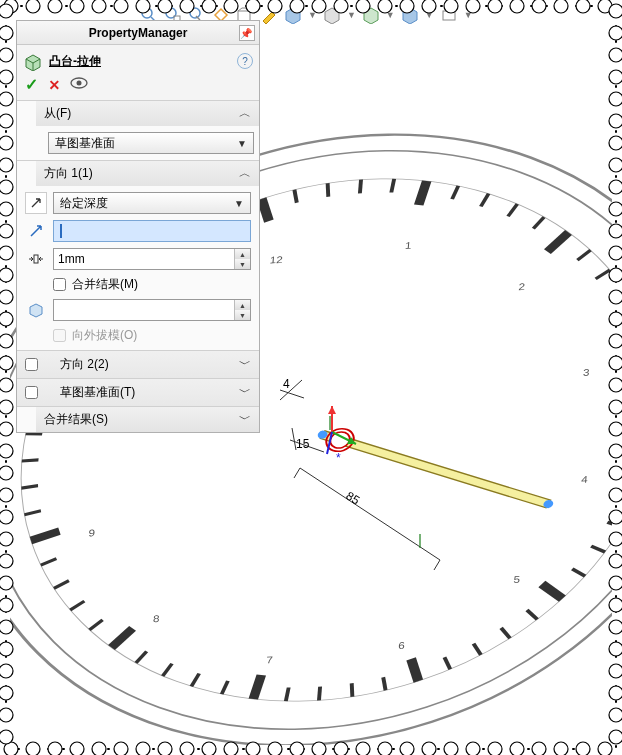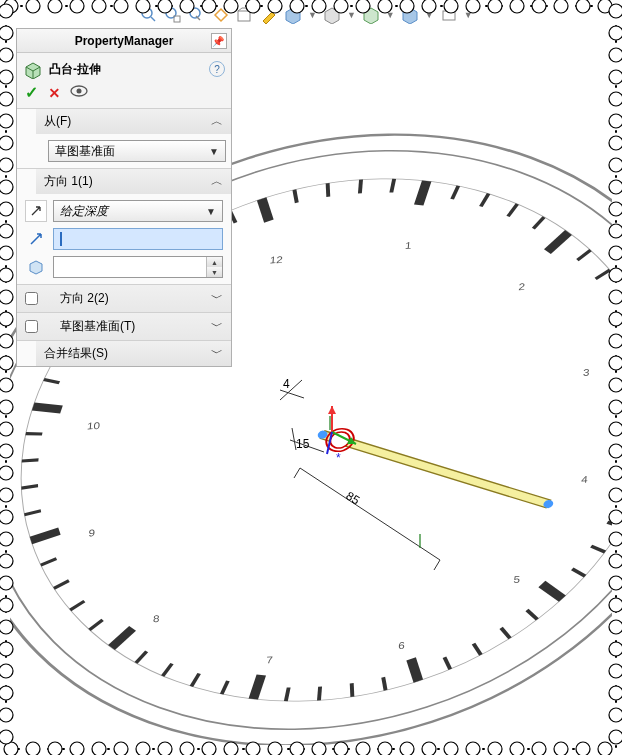--- a/index.html
+++ b/index.html
@@ -3,40 +3,40 @@
 <meta charset="utf-8">
 <style>
   * { box-sizing: border-box; margin: 0; padding: 0; font-family: "Microsoft YaHei", Arial, sans-serif; font-size: 12px; }
   body { width: 622px; height: 755px; background: #fff; position: relative; overflow: hidden; }
   .stamp-border { position: absolute; inset: 0; pointer-events: none; }
   .stamp-border svg { width: 100%; height: 100%; }
 
   .toolbar { position: absolute; left: 140px; top: 6px; display: flex; gap: 6px; align-items: center; }
   .toolbar .ticon { width: 18px; height: 18px; display: flex; align-items: center; justify-content: center; }
 
-  .panel { position: absolute; left: 16px; top: 28px; width: 216px; background: #f4f4f4; border: 1px solid #b0b0b0; }
+  .panel { position: absolute; left: 16px; top: 20px; width: 244px; background: #f4f4f4; border: 1px solid #b0b0b0; }
   .panel-header { background: linear-gradient(#f7f7f7,#e9e9e9); border-bottom: 1px solid #c9c9c9; height: 24px; display: flex; align-items: center; justify-content: center; font-weight: bold; position: relative; }
   .panel-header .pin { position: absolute; right: 4px; top: 4px; width: 16px; height: 16px; border: 1px solid #aaa; background: #fff; display:flex; align-items:center; justify-content:center; font-size:10px;}
   .feature-row { display: flex; align-items: center; padding: 6px 6px 2px 6px; gap: 6px; }
   .feature-row .ficon { width: 20px; height: 20px; }
-  .feature-row .ftitle { font-weight: bold; }
+  .feature-row .ftitle { font-weight: bold; text-decoration: underline; }
   .feature-row .help { margin-left: auto; width: 16px; height: 16px; border: 1px solid #8fb4d8; border-radius: 50%; display:flex; align-items:center; justify-content:center; color:#3a6ea5; font-size:10px;}
   .okx-row { display: flex; align-items: center; gap: 10px; padding: 2px 8px 6px 8px; }
   .okx-row .ok { color: #1a9c1a; font-size: 16px; font-weight: bold;}
   .okx-row .cx { color: #d22; font-size: 14px; font-weight: bold;}
   .okx-row .eye { color: #555; font-size: 14px; }
 
   .section { border-top: 1px solid #d0d0d0; background: #fafafa; }
   .sec-head { background: linear-gradient(#f0f0f0,#e4e4e4); padding: 4px 8px; display: flex; align-items: center; justify-content: space-between; cursor: default; margin-left: 19px; }
   .sec-body { padding: 6px 8px; display: flex; flex-direction: column; gap: 6px; }
   .chev { transform: rotate(0deg); font-size: 12px; color:#333; }
 
   .dropdown { width: 100%; height: 22px; background: linear-gradient(#fff,#e9e9e9); border: 1px solid #999; padding: 0 6px; display:flex; align-items:center; justify-content:space-between;}
   .dropdown .arrow { font-size:10px; color:#333; }
-  .row { display: flex; align-items: center; gap: 6px; font-style: italic; }
+  .row { display: flex; align-items: center; gap: 6px; }
   .icon-slot { width: 22px; height: 22px; display:flex; align-items:center; justify-content:center; }
   .text-input { flex: 1; height: 22px; border: 1px solid #7aa6d6; background: #fff; padding: 0 4px; display:flex; align-items:center;}
   .text-input .cursor { display:inline-block; width:2px; height:14px; background:#2a6bbf; margin-left:2px;}
   .text-input.sel { background:#d4e7ff; }
   .spinner { flex: 1; height: 22px; border: 1px solid #999; background: #fff; display:flex; align-items:center; padding:0 4px; position:relative;}
   .spinner .sp-btns { position:absolute; right:0; top:0; bottom:0; width:16px; display:flex; flex-direction:column; border-left:1px solid #bbb;}
   .spinner .sp-btns div { flex:1; background:linear-gradient(#f7f7f7,#ddd); display:flex; align-items:center; justify-content:center; font-size:7px; color:#444;}
   .checkbox-row { display: flex; align-items: center; gap: 6px; padding-left: 28px; }
   .checkbox-row.dis { color:#999; }
   input[type=checkbox] { width:13px; height:13px; }
@@ -312,30 +312,54 @@
               <path d="M3 13 L13 3 M13 3 L9 3 M13 3 L13 7" fill="none" stroke="#2a6bbf" stroke-width="1.5"></path>
             </svg>
         </span>
         <div class="text-input sel">
           <span class="cursor"></span>
         </div>
       </div>
       <div class="row">
         <span class="icon-slot">
           <svg width="18" height="18">
+              <path d="M2 9 L6 9 M12 9 L16 9" stroke="#333"></path>
+              <path d="M6 9 L4 7 M6 9 L4 11 M12 9 L14 7 M12 9 L14 11" stroke="#333"></path>
+              <rect x="7" y="5" width="4" height="8" fill="none" stroke="#333"></rect>
+            </svg>
+        </span>
+        <div class="spinner">
+          <span>1mm</span>
+          <div class="sp-btns">
+              <div>▲</div>
+              <div>▼</div>
+            </div>
+        </div>
+      </div>
+      <div class="checkbox-row">
+        <input type="checkbox" style="">
+        <span>合并结果(M)</span>
+      </div>
+      <div class="row">
+        <span class="icon-slot">
+          <svg width="18" height="18">
               <path d="M3 6 L9 3 L15 6 L15 13 L9 16 L3 13 Z" fill="#d0e3f4" stroke="#5a8ec7"></path>
             </svg>
         </span>
         <div class="spinner">
           <span></span>
           <div class="sp-btns">
               <div>▲</div>
               <div>▼</div>
             </div>
         </div>
+      </div>
+      <div class="checkbox-row dis">
+        <input type="checkbox" disabled="" style="">
+        <span>向外拔模(O)</span>
       </div>
     </div>
   </div>
 
   <div class="section">
     <div class="sec-collapsed">
       <input type="checkbox" style="">
       <span>方向 2(2)</span>
       <span style="margin-left:auto" class="chev">﹀</span>
     </div>

